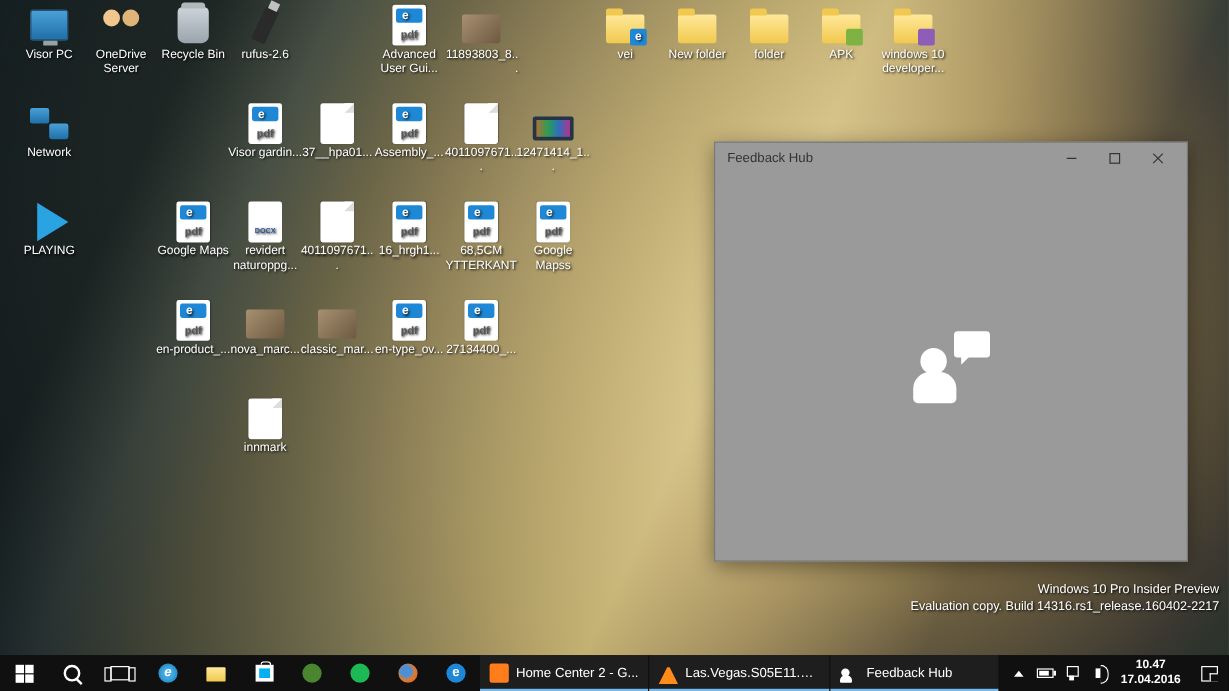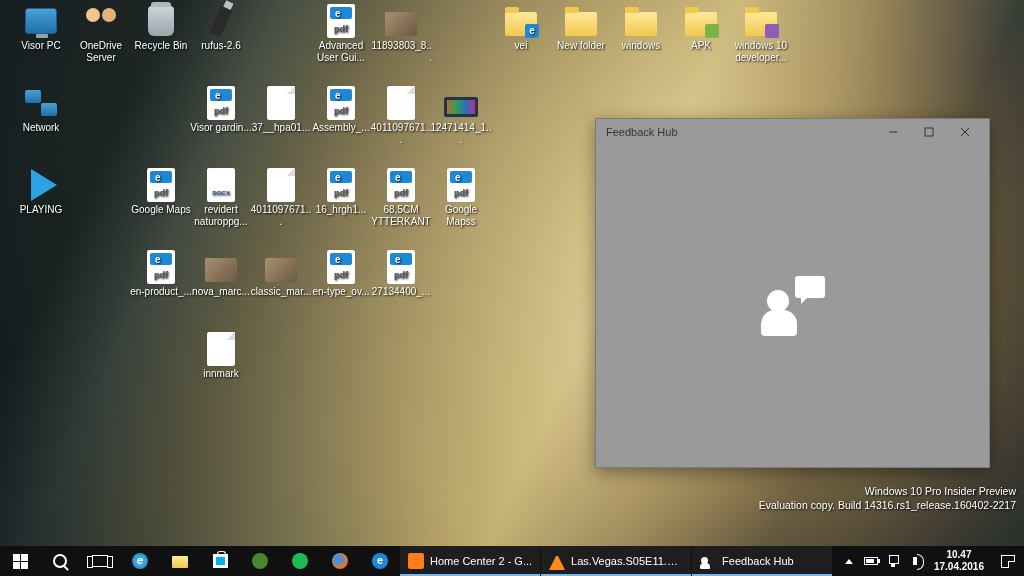--- a/index.html
+++ b/index.html
@@ -173,21 +173,21 @@
       <div class="icon" style="left: 550px; top: 4px;">
         <div class="img">
           <div class="glyph-folder"></div>
         </div>
         <div class="lbl">New folder</div>
       </div>
       <div class="icon" style="left: 610px; top: 4px;">
         <div class="img">
           <div class="glyph-folder"></div>
         </div>
-        <div class="lbl">windows</div>
+        <div class="lbl">folder</div>
       </div>
       <div class="icon" style="left: 670px; top: 4px;">
         <div class="img">
           <div class="glyph-folder apk"></div>
         </div>
         <div class="lbl">APK</div>
       </div>
       <div class="icon" style="left: 730px; top: 4px;">
         <div class="img">
           <div class="glyph-folder vs"></div>

